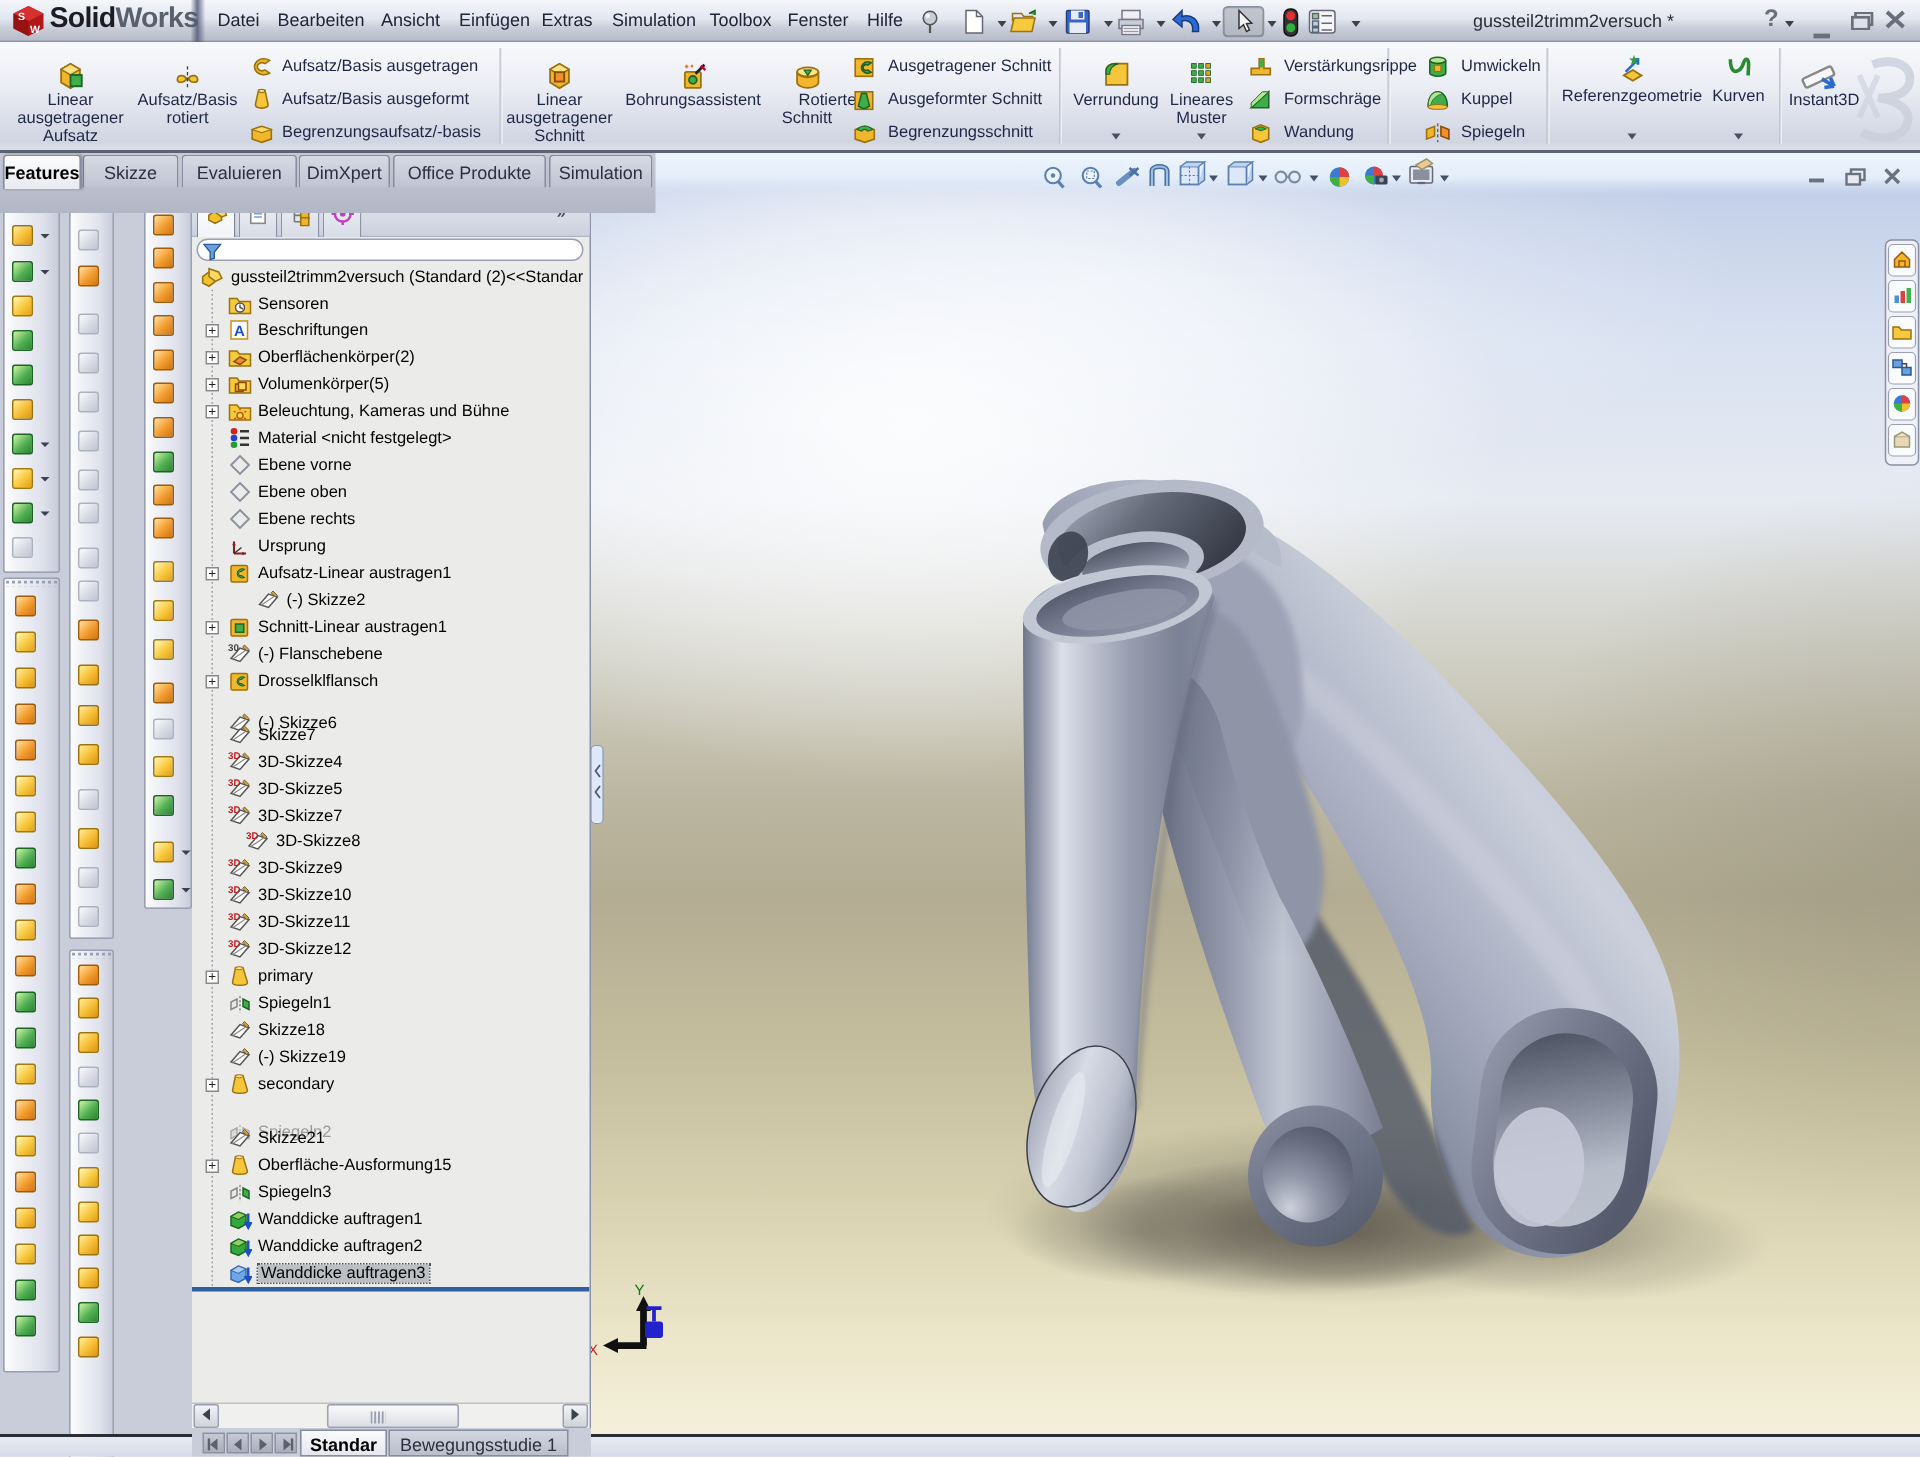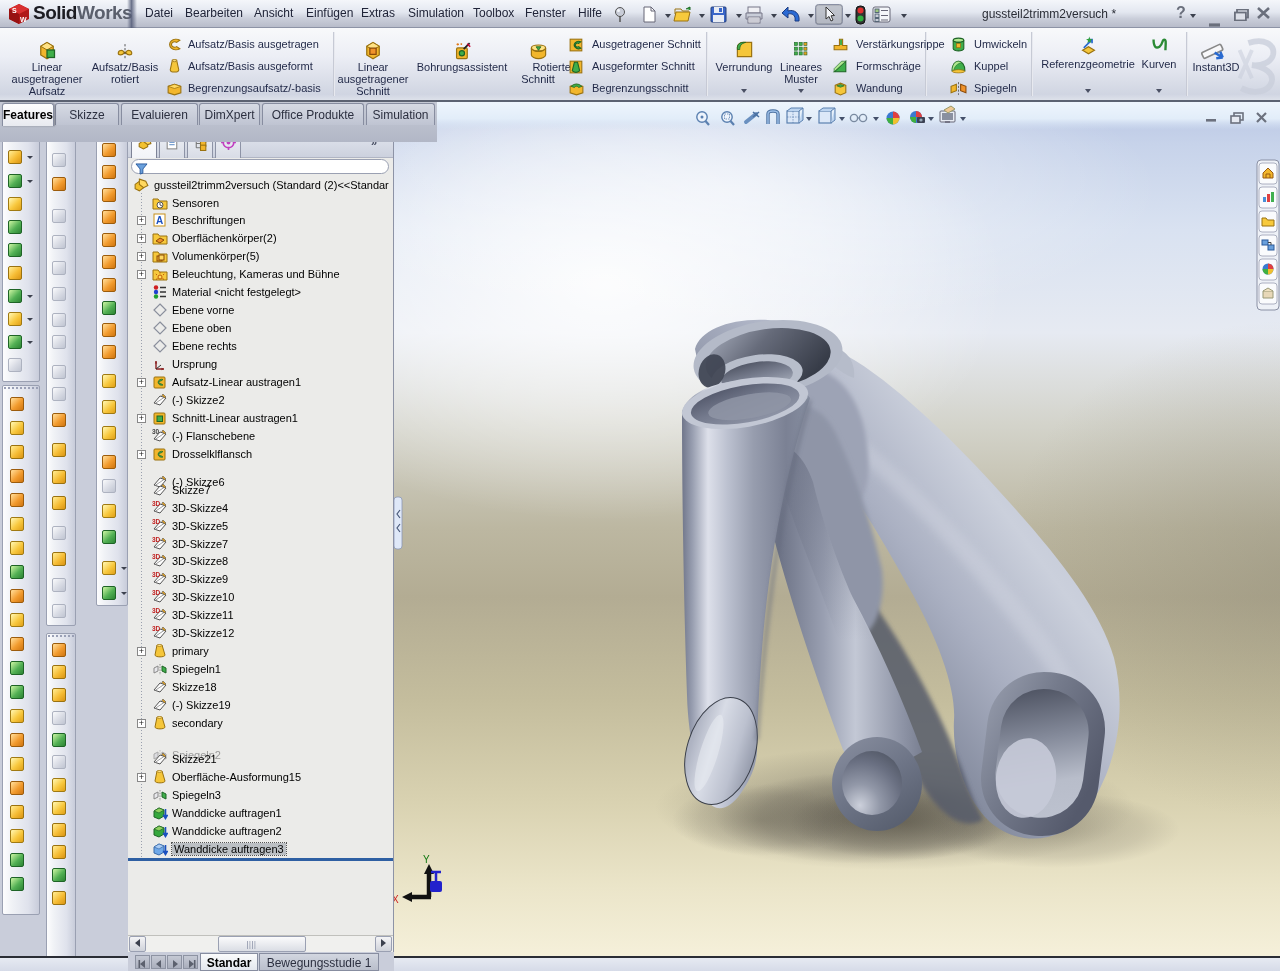--- a/index.html
+++ b/index.html
@@ -854,21 +854,21 @@
           <div class="txt" style="">Ursprung</div>
         </div>
         <div class="trow" style="top:247.9px; width:266px;">
           <div class="exp"></div>
           <div class="tico"><svg width="16" height="16" viewBox="0 0 16 16">
               <rect x="2" y="3" width="11" height="11" rx="1" fill="#f2b62c" stroke="#9a7210"></rect>
               <path d="M11 5.5 A3.5 3 0 1 0 11 11 L9 9.7 A1.6 1.4 0 1 1 9 7 Z" fill="#3fae4a" stroke="#1e6426" stroke-width="0.7"></path>
             </svg></div>
           <div class="txt" style="">Aufsatz-Linear austragen1</div>
         </div>
-        <div class="trow" style="top:265.9px; width:266px;">
+        <div class="trow" style="top:265.9px; width:266px;margin-left:19px;">
           <div class="tico"><svg width="16" height="16" viewBox="0 0 16 16">
               <path d="M2 11 L8 4 L14 6 L8 13 Z" fill="#fdfdfd" stroke="#555"></path>
               <path d="M3 11.5 L12 5.5" stroke="#888" stroke-width="0.8"></path>
               <path d="M11 2 L14 5 L12.5 6 L9.8 3.2 Z" fill="#e0a020" stroke="#555" stroke-width="0.6"></path>
             </svg></div>
           <div class="txt" style="">(-) Skizze2</div>
         </div>
         <div class="trow" style="top:283.9px; width:310px;">
           <div class="exp"></div>
           <div class="tico"><svg width="16" height="16" viewBox="0 0 16 16">
@@ -930,21 +930,21 @@
         </div>
         <div class="trow" style="top:409.5px; width:266px;">
           <div class="tico"><svg width="16" height="16" viewBox="0 0 16 16">
               <path d="M2 11 L8 4 L14 6 L8 13 Z" fill="#fdfdfd" stroke="#555"></path>
               <path d="M3 11.5 L12 5.5" stroke="#888" stroke-width="0.8"></path>
               <path d="M11 2 L14 5 L12.5 6 L9.8 3.2 Z" fill="#e0a020" stroke="#555" stroke-width="0.6"></path>
               <text x="0" y="6" font-size="6.5" font-weight="bold" fill="#c02020" font-family="Liberation Sans">3D</text>
             </svg></div>
           <div class="txt" style="">3D-Skizze7</div>
         </div>
-        <div class="trow" style="top:427.4px; width:266px;">
+        <div class="trow" style="top:427.4px; width:266px;margin-left:12px;">
           <div class="tico"><svg width="16" height="16" viewBox="0 0 16 16">
               <path d="M2 11 L8 4 L14 6 L8 13 Z" fill="#fdfdfd" stroke="#555"></path>
               <path d="M3 11.5 L12 5.5" stroke="#888" stroke-width="0.8"></path>
               <path d="M11 2 L14 5 L12.5 6 L9.8 3.2 Z" fill="#e0a020" stroke="#555" stroke-width="0.6"></path>
               <text x="0" y="6" font-size="6.5" font-weight="bold" fill="#c02020" font-family="Liberation Sans">3D</text>
             </svg></div>
           <div class="txt" style="">3D-Skizze8</div>
         </div>
         <div class="trow" style="top:445.4px; width:266px;">
           <div class="tico"><svg width="16" height="16" viewBox="0 0 16 16">

